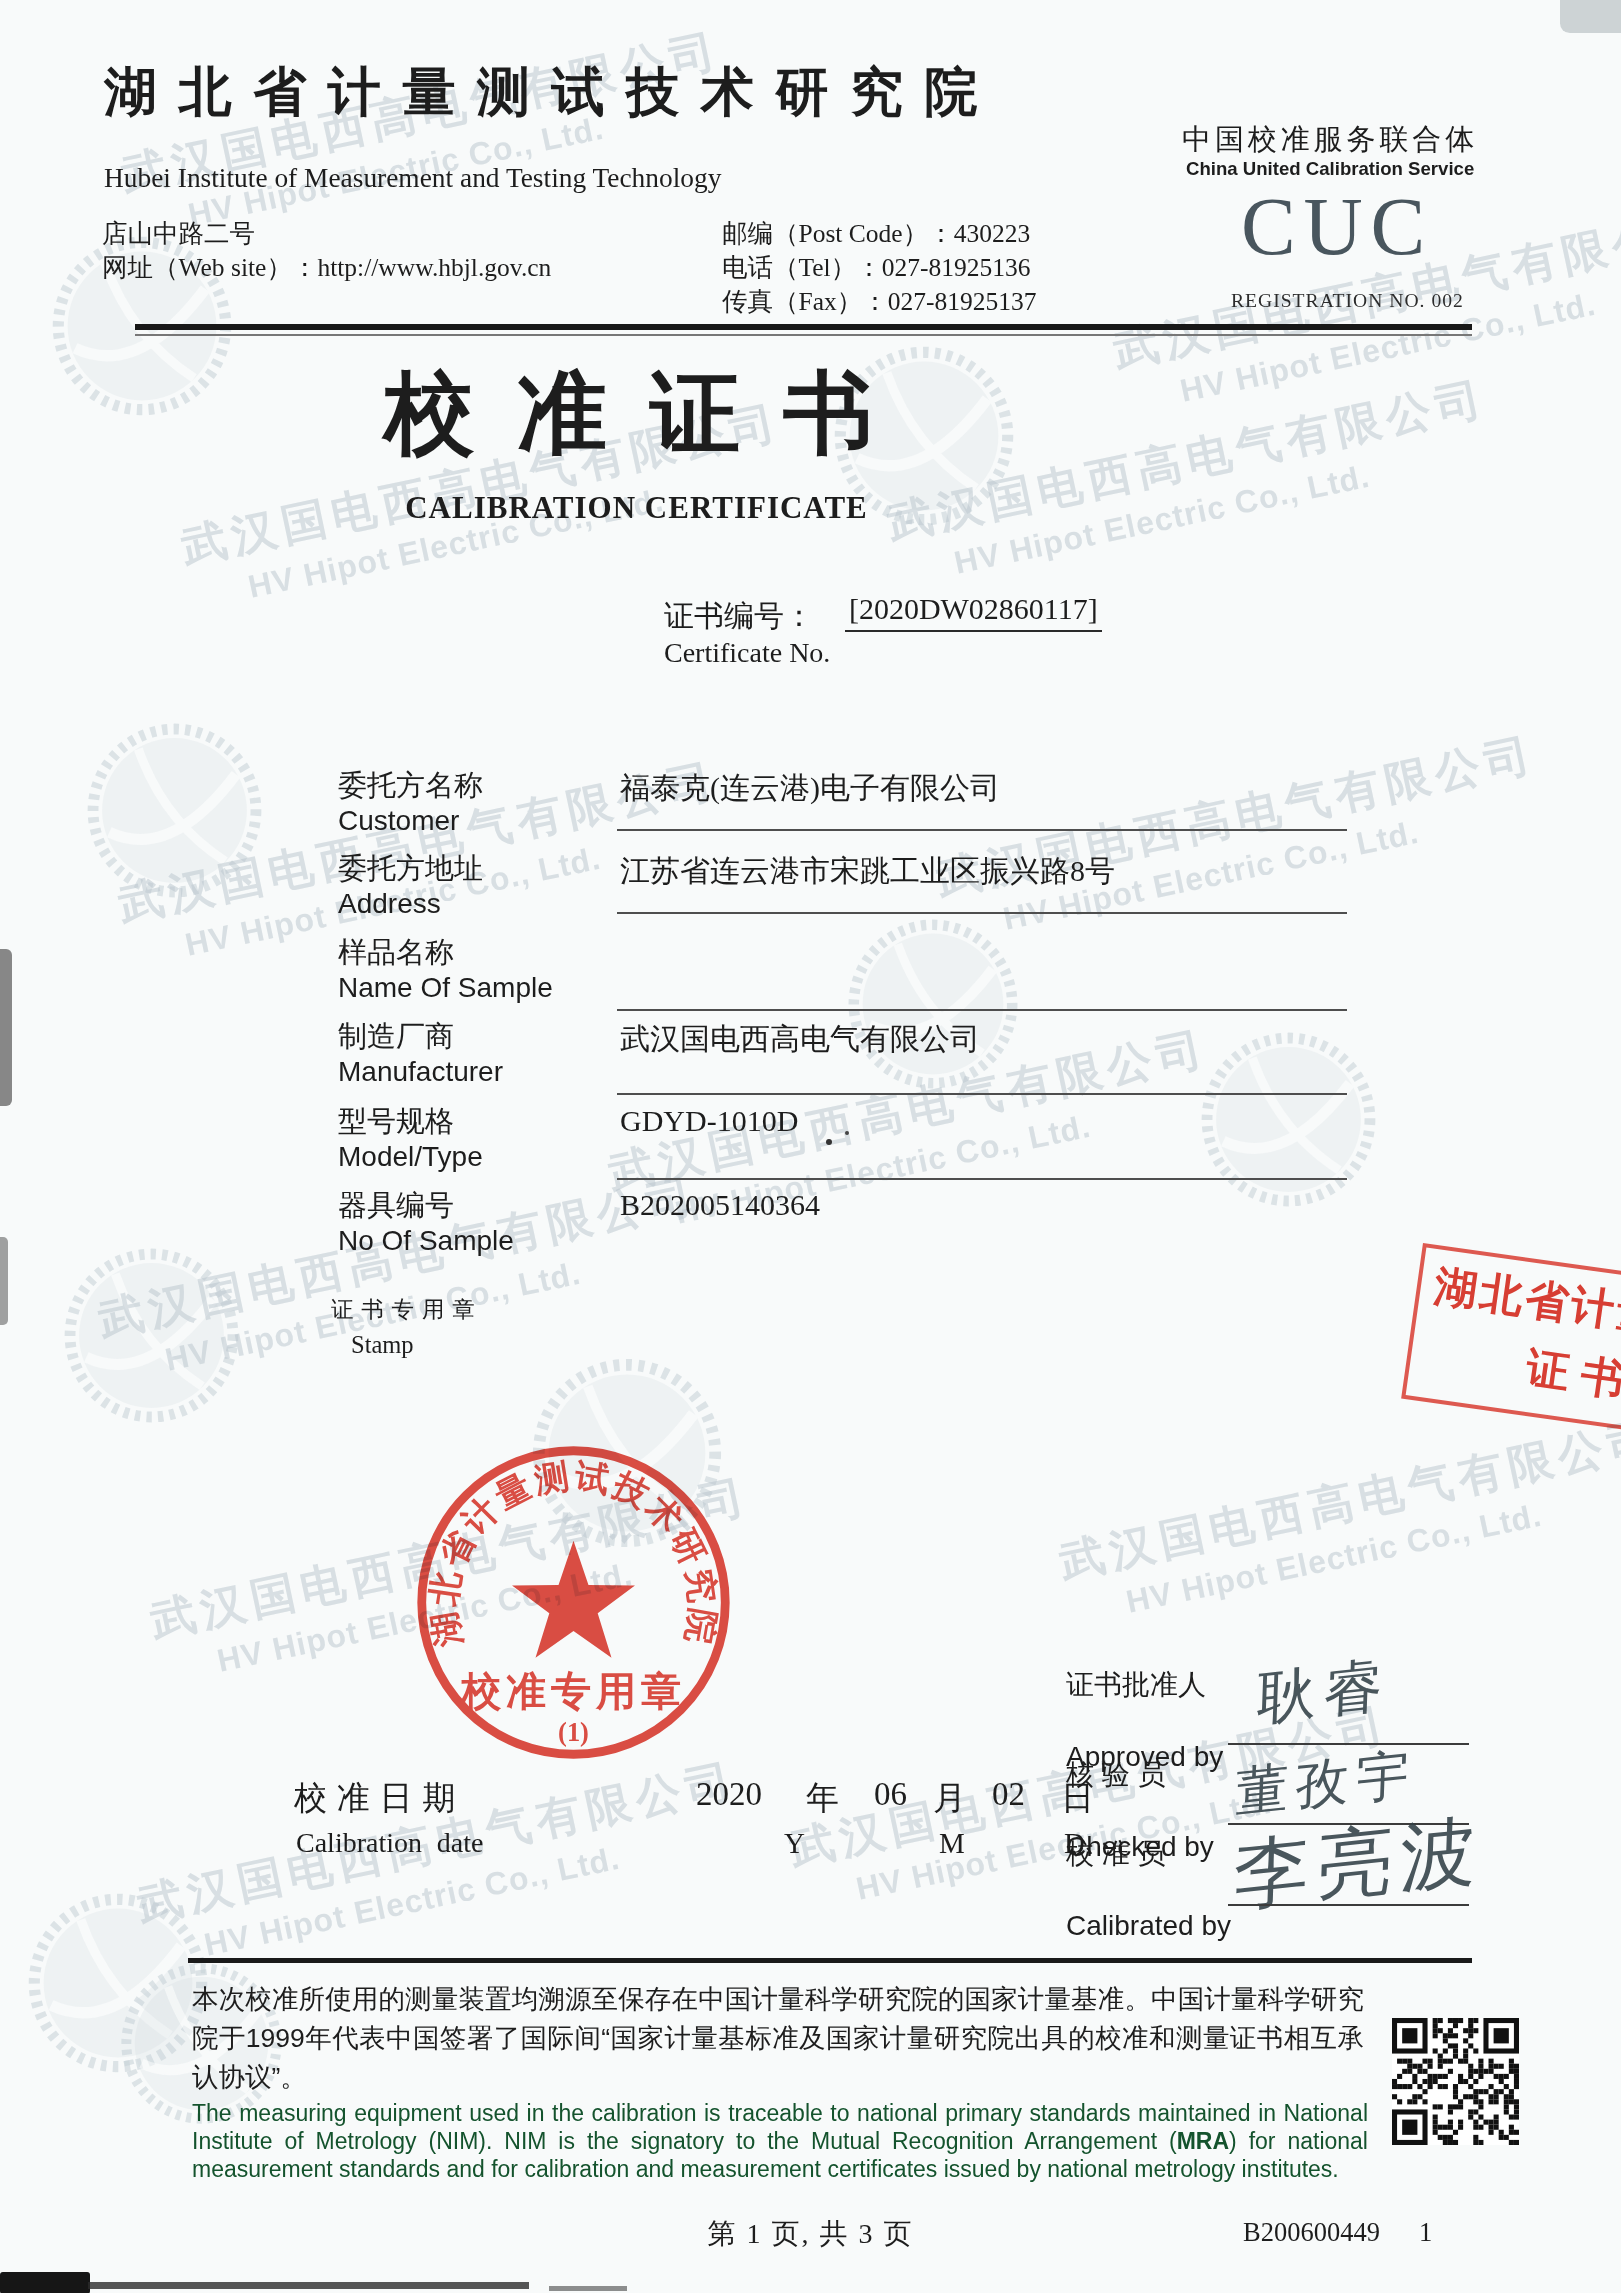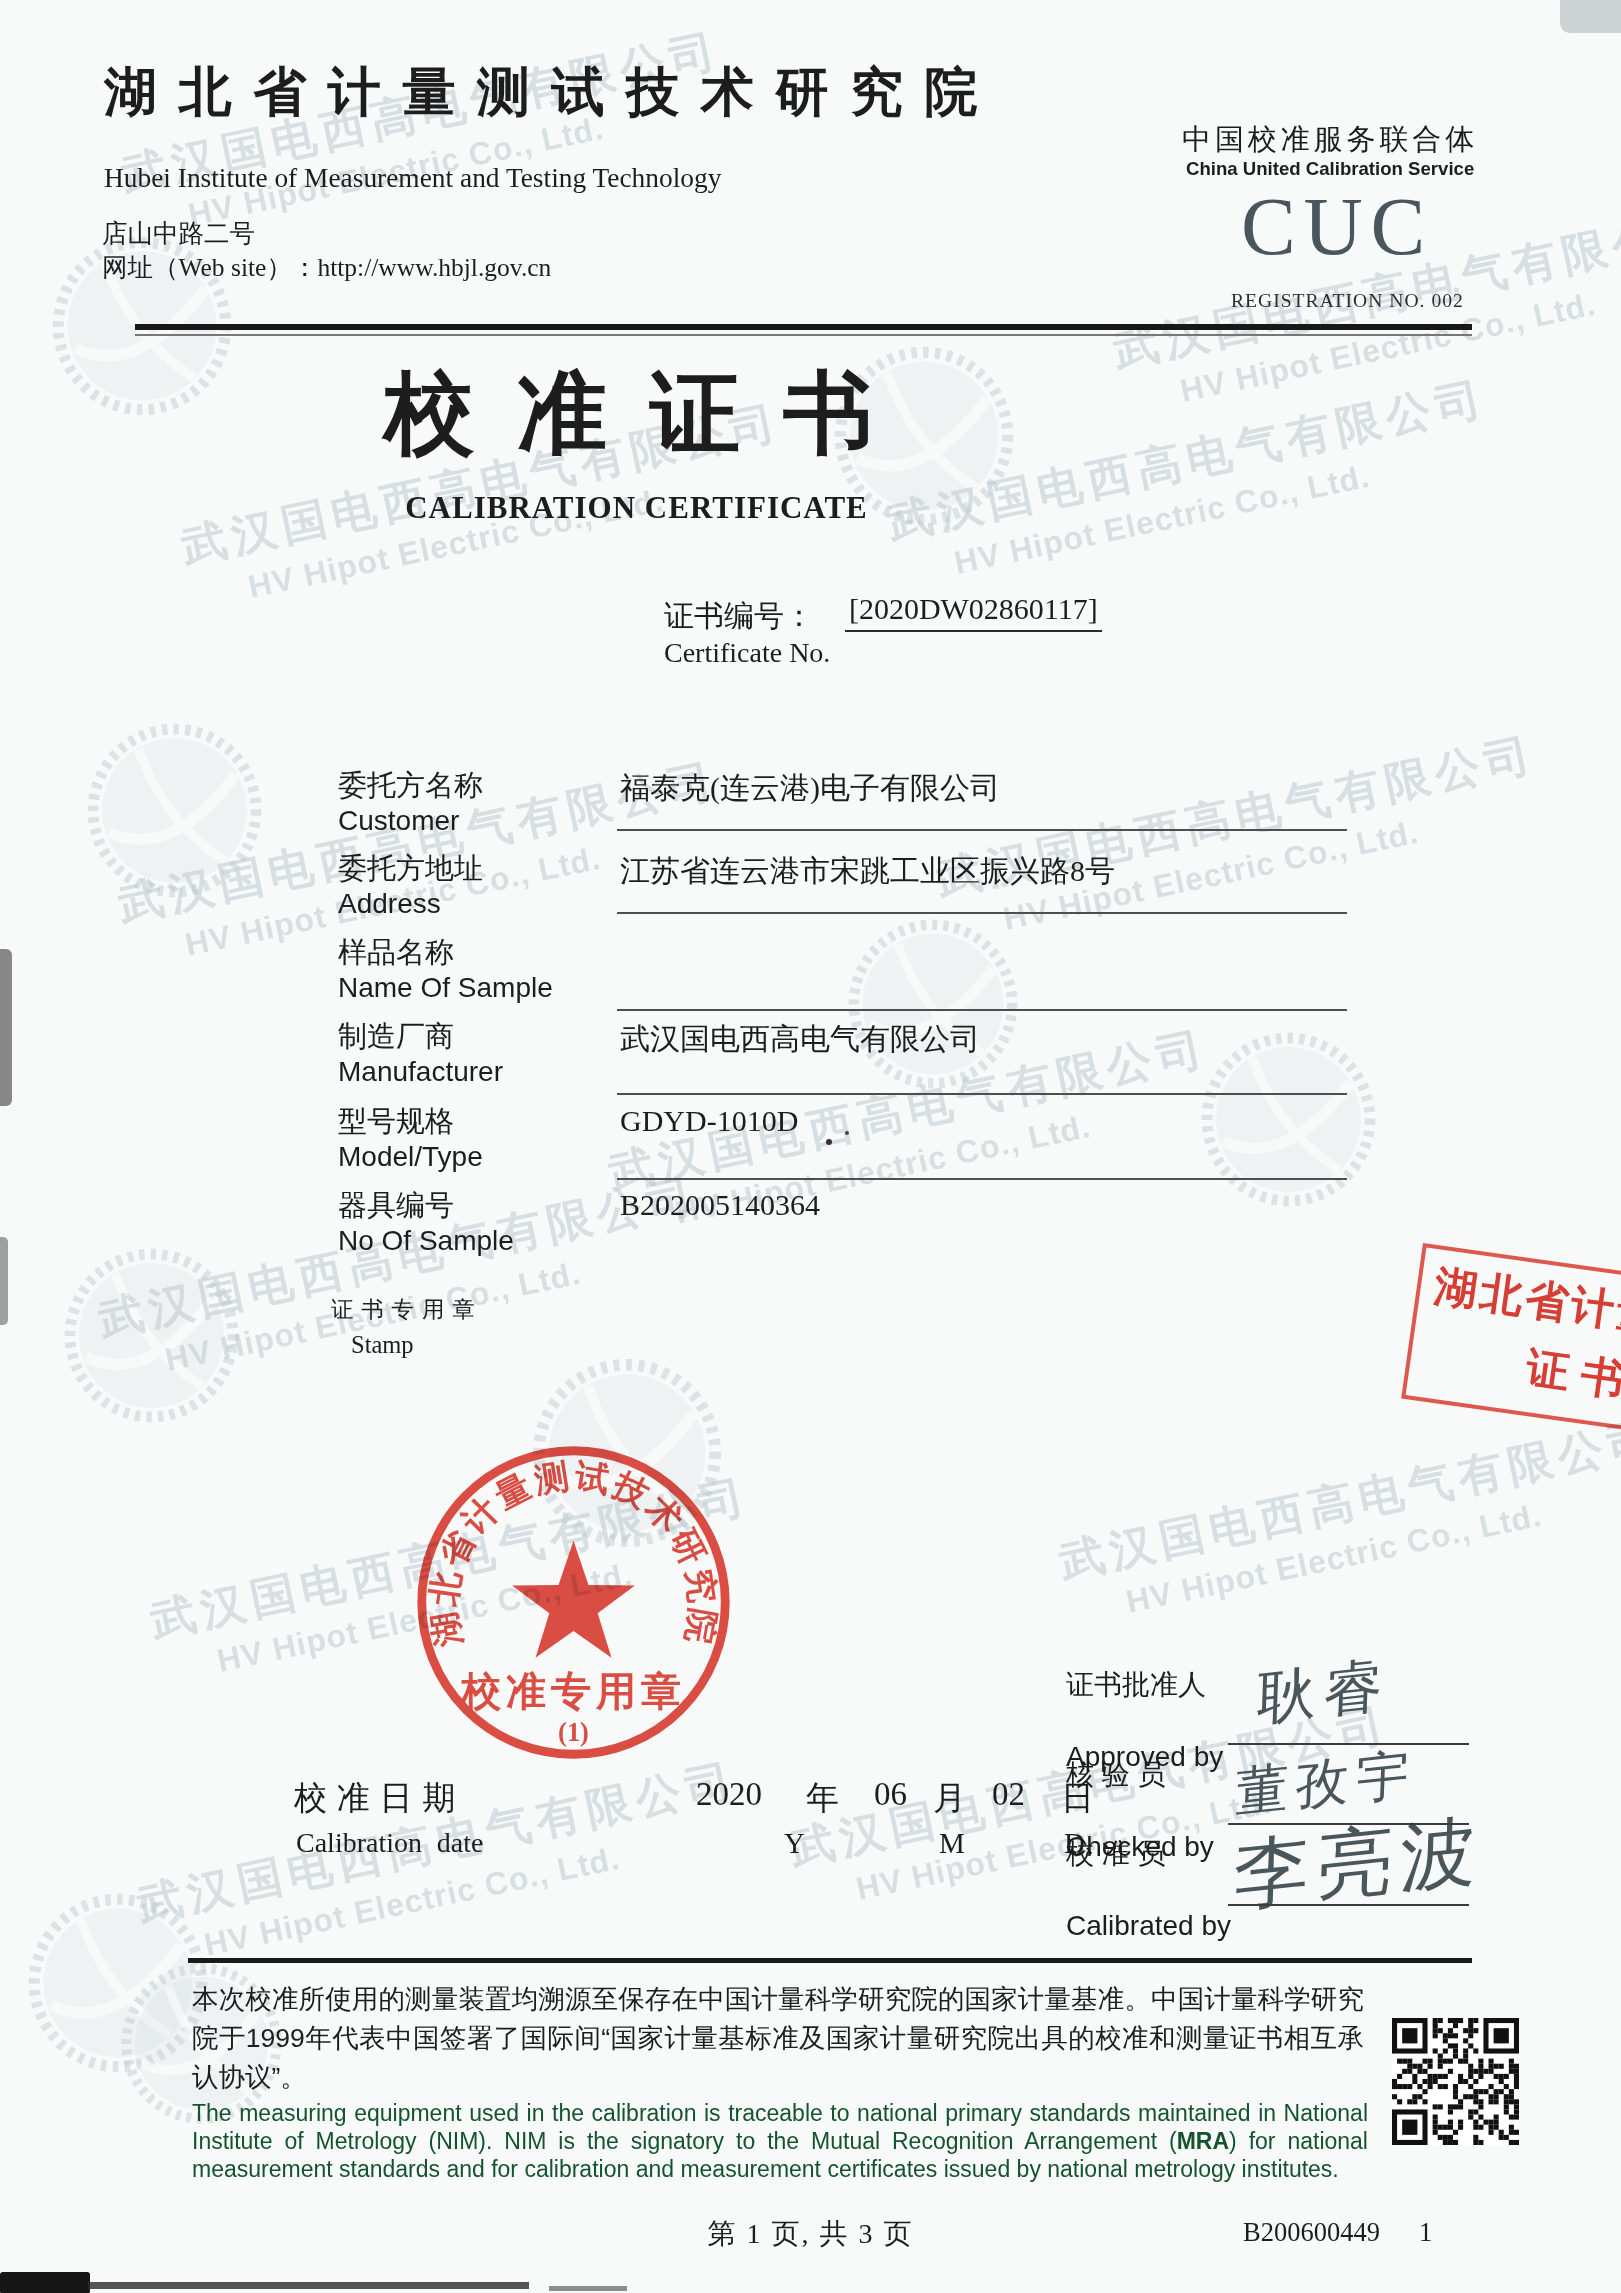--- a/index.html
+++ b/index.html
@@ -172,20 +172,25 @@
   <div class="wm" style="left:784px;top:1821px">
     <div class="wm-cn">武汉国电西高电气有限公司</div>
     <div class="wm-en">HV Hipot Electric Co., Ltd.</div>
   </div>
 
   <div class="abs inst-cn">湖北省计量测试技术研究院</div>
   <div class="abs inst-en">Hubei Institute of Measurement and Testing Technology</div>
   <div class="abs addr">
     <div>店山中路二号</div>
     <div>网址（Web site）：http://www.hbjl.gov.cn</div>
+  </div>
+  <div class="abs contact">
+    <div>邮编（Post Code）：430223</div>
+    <div>电话（Tel）：027-81925136</div>
+    <div>传真（Fax）：027-81925137</div>
   </div>
   <div class="abs cuc-cn ss">中国校准服务联合体</div>
   <div class="abs cuc-en ss">China United Calibration Service</div>
   <div class="abs cuc-logo">CUC</div>
   <div class="abs cuc-reg">REGISTRATION NO. 002</div>
   <div class="abs rule1"></div>
   <div class="abs rule1b"></div>
 
   <div class="abs title-cn">校准证书</div>
   <div class="abs title-en">CALIBRATION CERTIFICATE</div>

